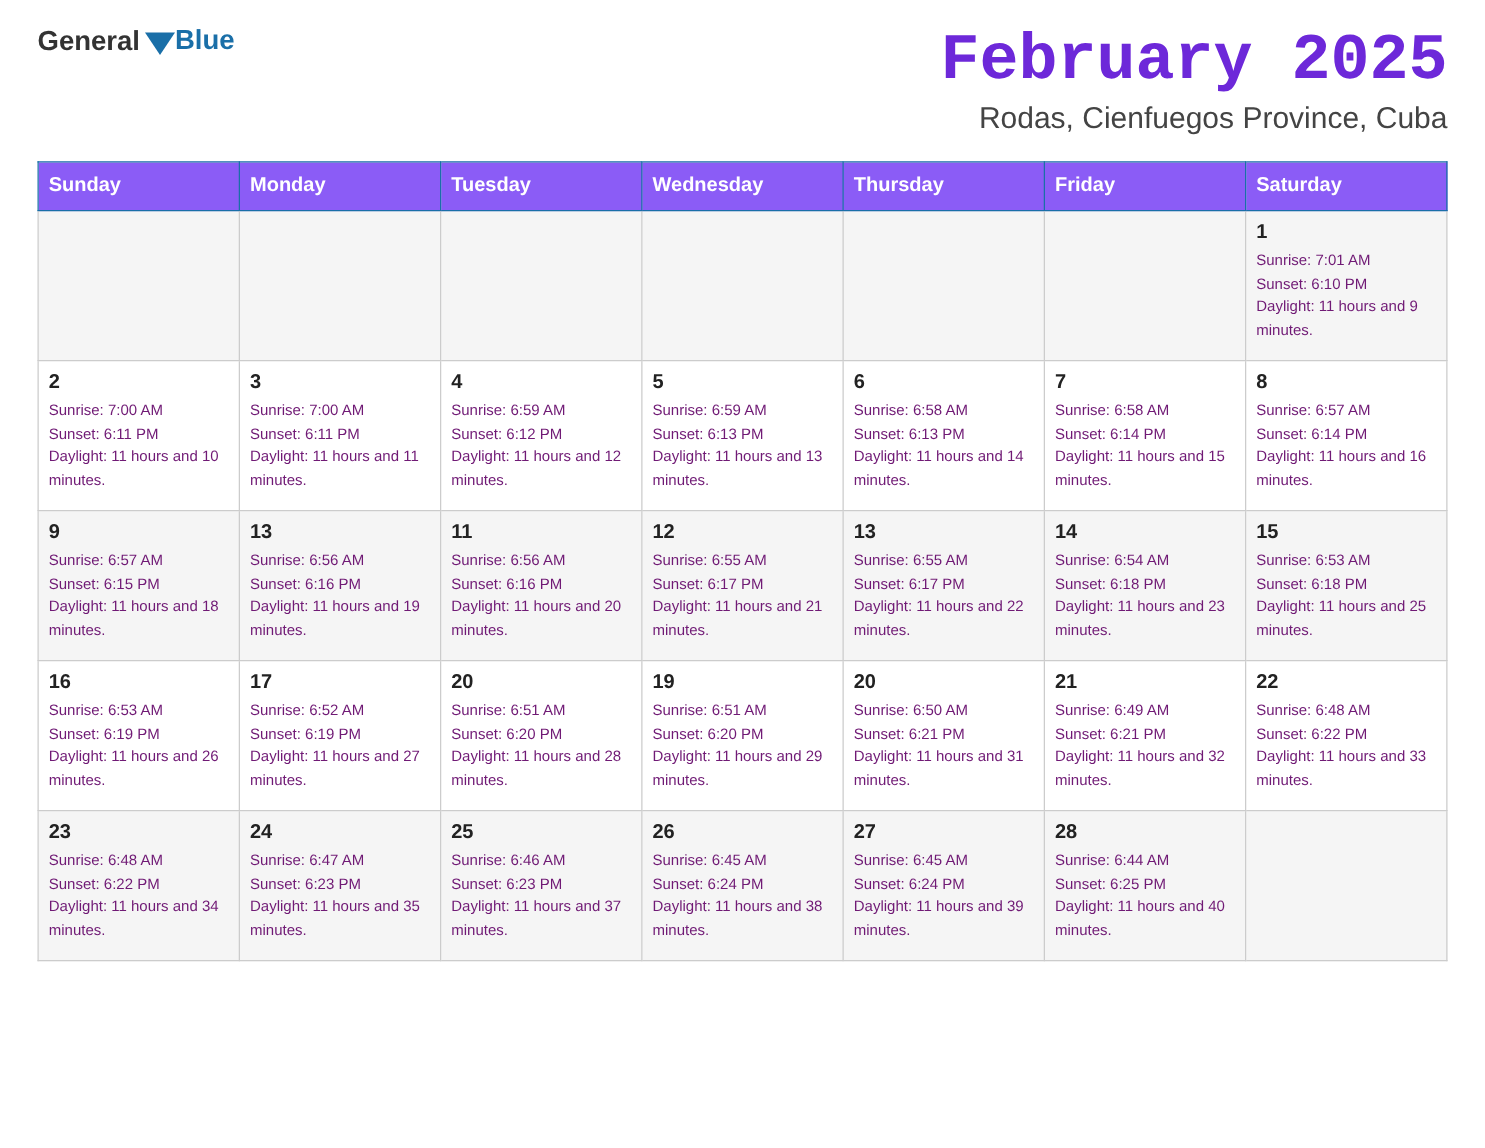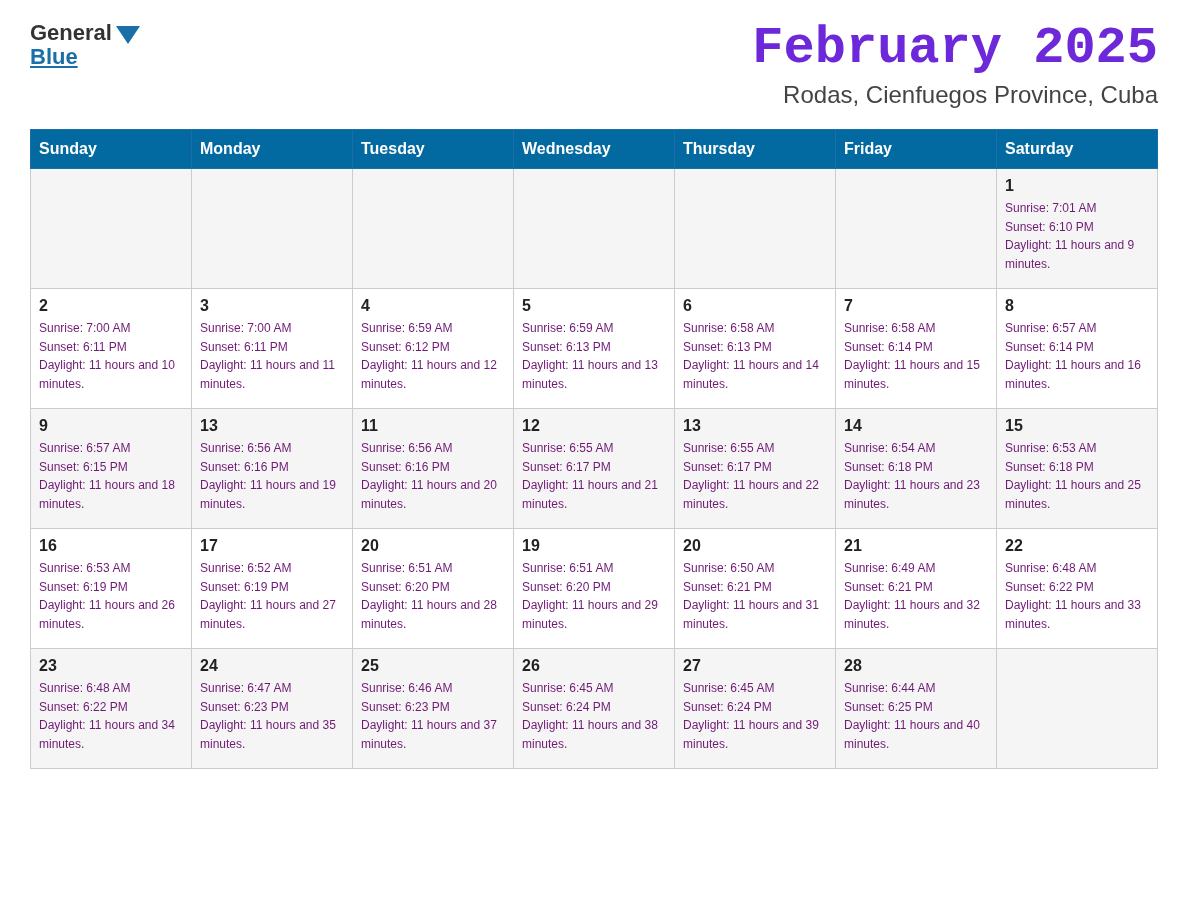--- a/index.html
+++ b/index.html
@@ -10,22 +10,22 @@
       color: #333;
     }
     .header {
       display: flex;
       justify-content: space-between;
       align-items: flex-start;
       margin-bottom: 20px;
     }
     .logo {
       display: flex;
-      flex-direction: column;
-      align-items: flex-start;
+      flex-direction: row;
+      align-items: center;
     }
     .logo-top {
       display: flex;
       align-items: center;
     }
     .logo-general {
       font-size: 22px;
       font-weight: bold;
       color: #333;
     }
@@ -36,21 +36,20 @@
       border-right: 12px solid transparent;
       border-top: 18px solid #1a6fa8;
       margin-left: 4px;
       margin-top: 4px;
     }
     .logo-blue {
       font-size: 22px;
       font-weight: bold;
       color: #1a6fa8;
       margin-top: -2px;
-      text-decoration: underline;
     }
     .title-section {
       text-align: right;
     }
     .month-title {
       font-size: 52px;
       font-weight: bold;
       color: #6d28d9;
       line-height: 1.1;
       font-family: Liberation Mono, monospace;
@@ -59,21 +58,21 @@
       font-size: 24px;
       color: #444;
       margin-top: 4px;
     }
     .calendar {
       width: 100%;
       border-collapse: collapse;
       table-layout: fixed;
     }
     .calendar thead th {
-      background-color: #0369a1;
+      background-color: #8b5cf6;
       color: #fff;
       font-size: 16px;
       font-weight: bold;
       padding: 10px 8px;
       text-align: left;
       border: 1px solid #1a6fa8;
     }
     .calendar tbody td {
       border: 1px solid #ccc;
       vertical-align: top;

